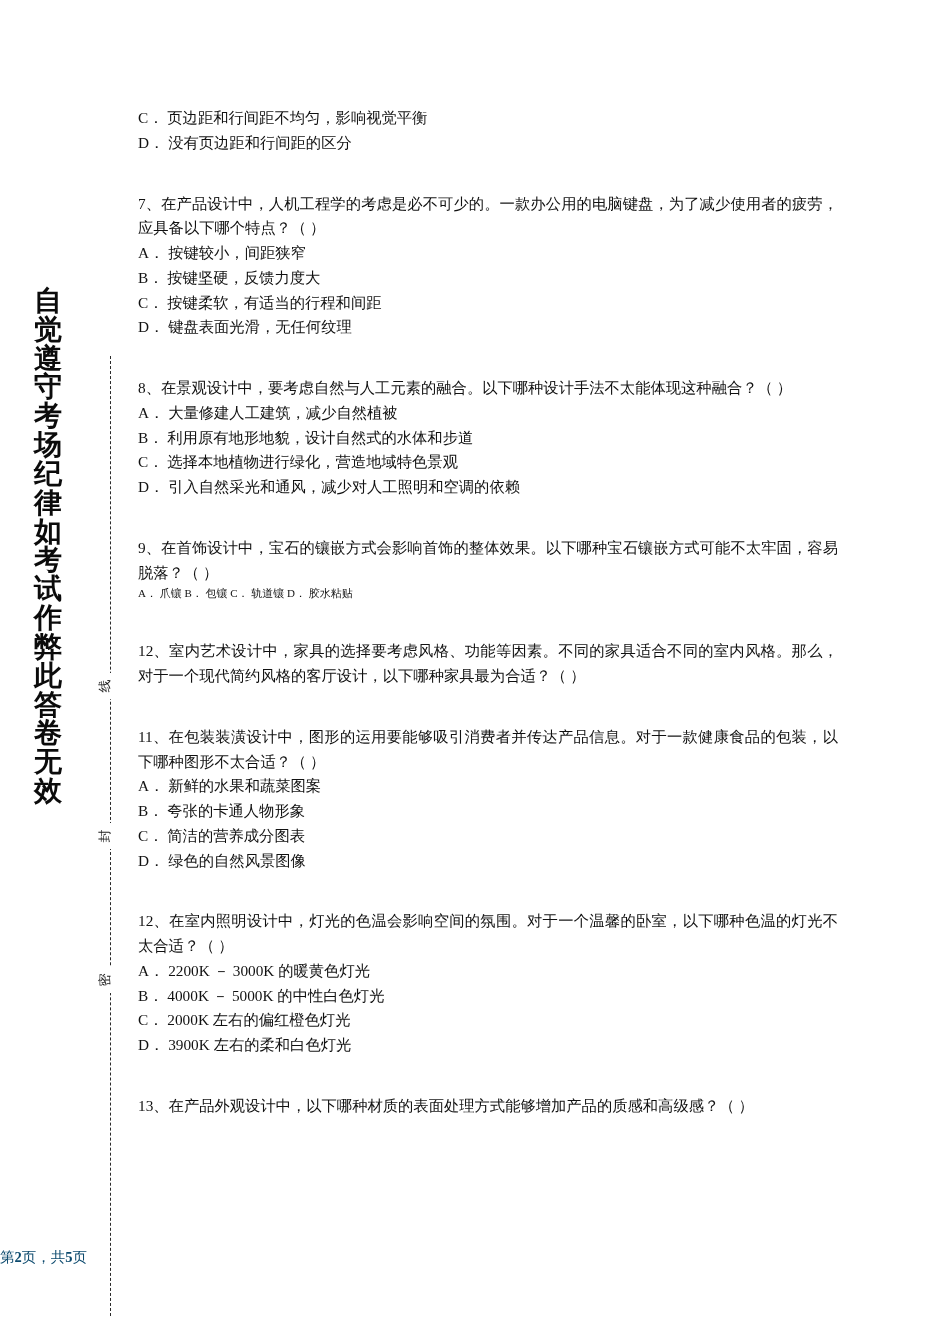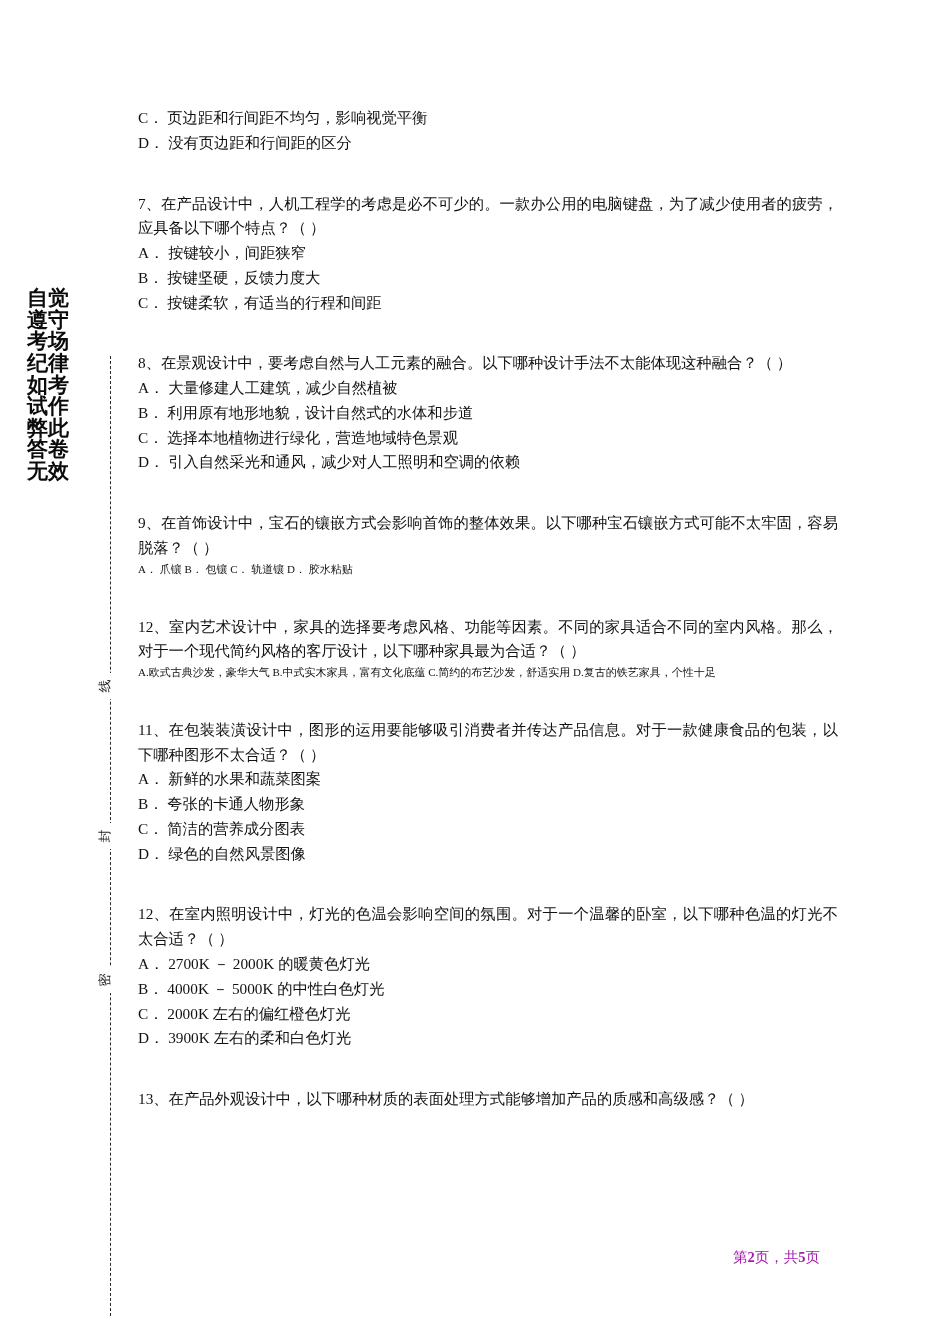--- a/index.html
+++ b/index.html
@@ -15,21 +15,21 @@
     width:950px; height:1344px;
     background:#ffffff;
   }
 
   
   #seal-slogan {
     position:absolute;
     left:27px; top:287px;
     width:42px;
     font-family:"DejaVu Serif","Liberation Serif",serif;
-    font-size:21px;
+    font-size:28px;
     font-weight:700;
     line-height:1.03;
     letter-spacing:0px;
     text-align:center;
     word-break:break-all;
     color:#0b0b0b;
   }
 
   
   #fold-line {
@@ -83,23 +83,23 @@
     color:#111111;
   }
   .lead-opts { margin-bottom:36px; }
   .gap-lg { height:16px; }
 
   
   #footer {
     position:absolute;
     left:0; top:1248px;
     width:820px;
-    text-align:right;
+    text-align:left;
     font-size:14.5px;
-    color:#a21caf;
+    color:#0c4a6e;
   }
   #footer .pg { font-weight:700; }
 </style>
 </head>
 <body>
 
 <div id="page">
 
   <div id="seal-slogan">自觉遵守考场纪律如考试作弊此答卷无效</div>
 
@@ -113,20 +113,21 @@
     <div class="qblock lead-opts">
       <div class="opt">C． 页边距和行间距不均匀，影响视觉平衡</div>
       <div class="opt">D． 没有页边距和行间距的区分</div>
     </div>
 
     <div class="qblock">
       <div class="qstem">7、在产品设计中，人机工程学的考虑是必不可少的。一款办公用的电脑键盘，为了减少使用者的疲劳，应具备以下哪个特点？（ ）</div>
       <div class="opt">A． 按键较小，间距狭窄</div>
       <div class="opt">B． 按键坚硬，反馈力度大</div>
       <div class="opt">C． 按键柔软，有适当的行程和间距</div>
+      <div class="opt">D． 键盘表面光滑，无任何纹理</div>
     </div>
 
     <div class="gap-lg"></div>
 
     <div class="qblock">
       <div class="qstem">8、在景观设计中，要考虑自然与人工元素的融合。以下哪种设计手法不太能体现这种融合？（ ）</div>
       <div class="opt">A． 大量修建人工建筑，减少自然植被</div>
       <div class="opt">B． 利用原有地形地貌，设计自然式的水体和步道</div>
       <div class="opt">C． 选择本地植物进行绿化，营造地域特色景观</div>
       <div class="opt">D． 引入自然采光和通风，减少对人工照明和空调的依赖</div>
@@ -136,38 +137,37 @@
 
     <div class="qblock">
       <div class="qstem">9、在首饰设计中，宝石的镶嵌方式会影响首饰的整体效果。以下哪种宝石镶嵌方式可能不太牢固，容易脱落？（ ）</div>
       <div class="opt-inline">A． 爪镶 B． 包镶 C． 轨道镶 D． 胶水粘贴</div>
     </div>
 
     <div class="gap-lg"></div>
 
     <div class="qblock">
       <div class="qstem">12、室内艺术设计中，家具的选择要考虑风格、功能等因素。不同的家具适合不同的室内风格。那么，对于一个现代简约风格的客厅设计，以下哪种家具最为合适？（ ）</div>
-      <div class="opt-inline">A.欧式古典沙发，豪华大气 B.中式实木家具，富有文化底蕴 C.简约的布艺沙发，舒适实用 D.复古的铁艺家具，个性十足</div>
     </div>
 
     <div class="gap-lg"></div>
 
     <div class="qblock">
       <div class="qstem">11、在包装装潢设计中，图形的运用要能够吸引消费者并传达产品信息。对于一款健康食品的包装，以下哪种图形不太合适？（ ）</div>
       <div class="opt">A． 新鲜的水果和蔬菜图案</div>
       <div class="opt">B． 夸张的卡通人物形象</div>
       <div class="opt">C． 简洁的营养成分图表</div>
       <div class="opt">D． 绿色的自然风景图像</div>
     </div>
 
     <div class="gap-lg"></div>
 
     <div class="qblock">
       <div class="qstem">12、在室内照明设计中，灯光的色温会影响空间的氛围。对于一个温馨的卧室，以下哪种色温的灯光不太合适？（ ）</div>
-      <div class="opt">A． 2700K － 2000K 的暖黄色灯光</div>
+      <div class="opt">A． 2200K － 3000K 的暖黄色灯光</div>
       <div class="opt">B． 4000K － 5000K 的中性白色灯光</div>
       <div class="opt">C． 2000K 左右的偏红橙色灯光</div>
       <div class="opt">D． 3900K 左右的柔和白色灯光</div>
     </div>
 
     <div class="gap-lg"></div>
 
     <div class="qblock">
       <div class="qstem">13、在产品外观设计中，以下哪种材质的表面处理方式能够增加产品的质感和高级感？（ ）</div>
     </div>

